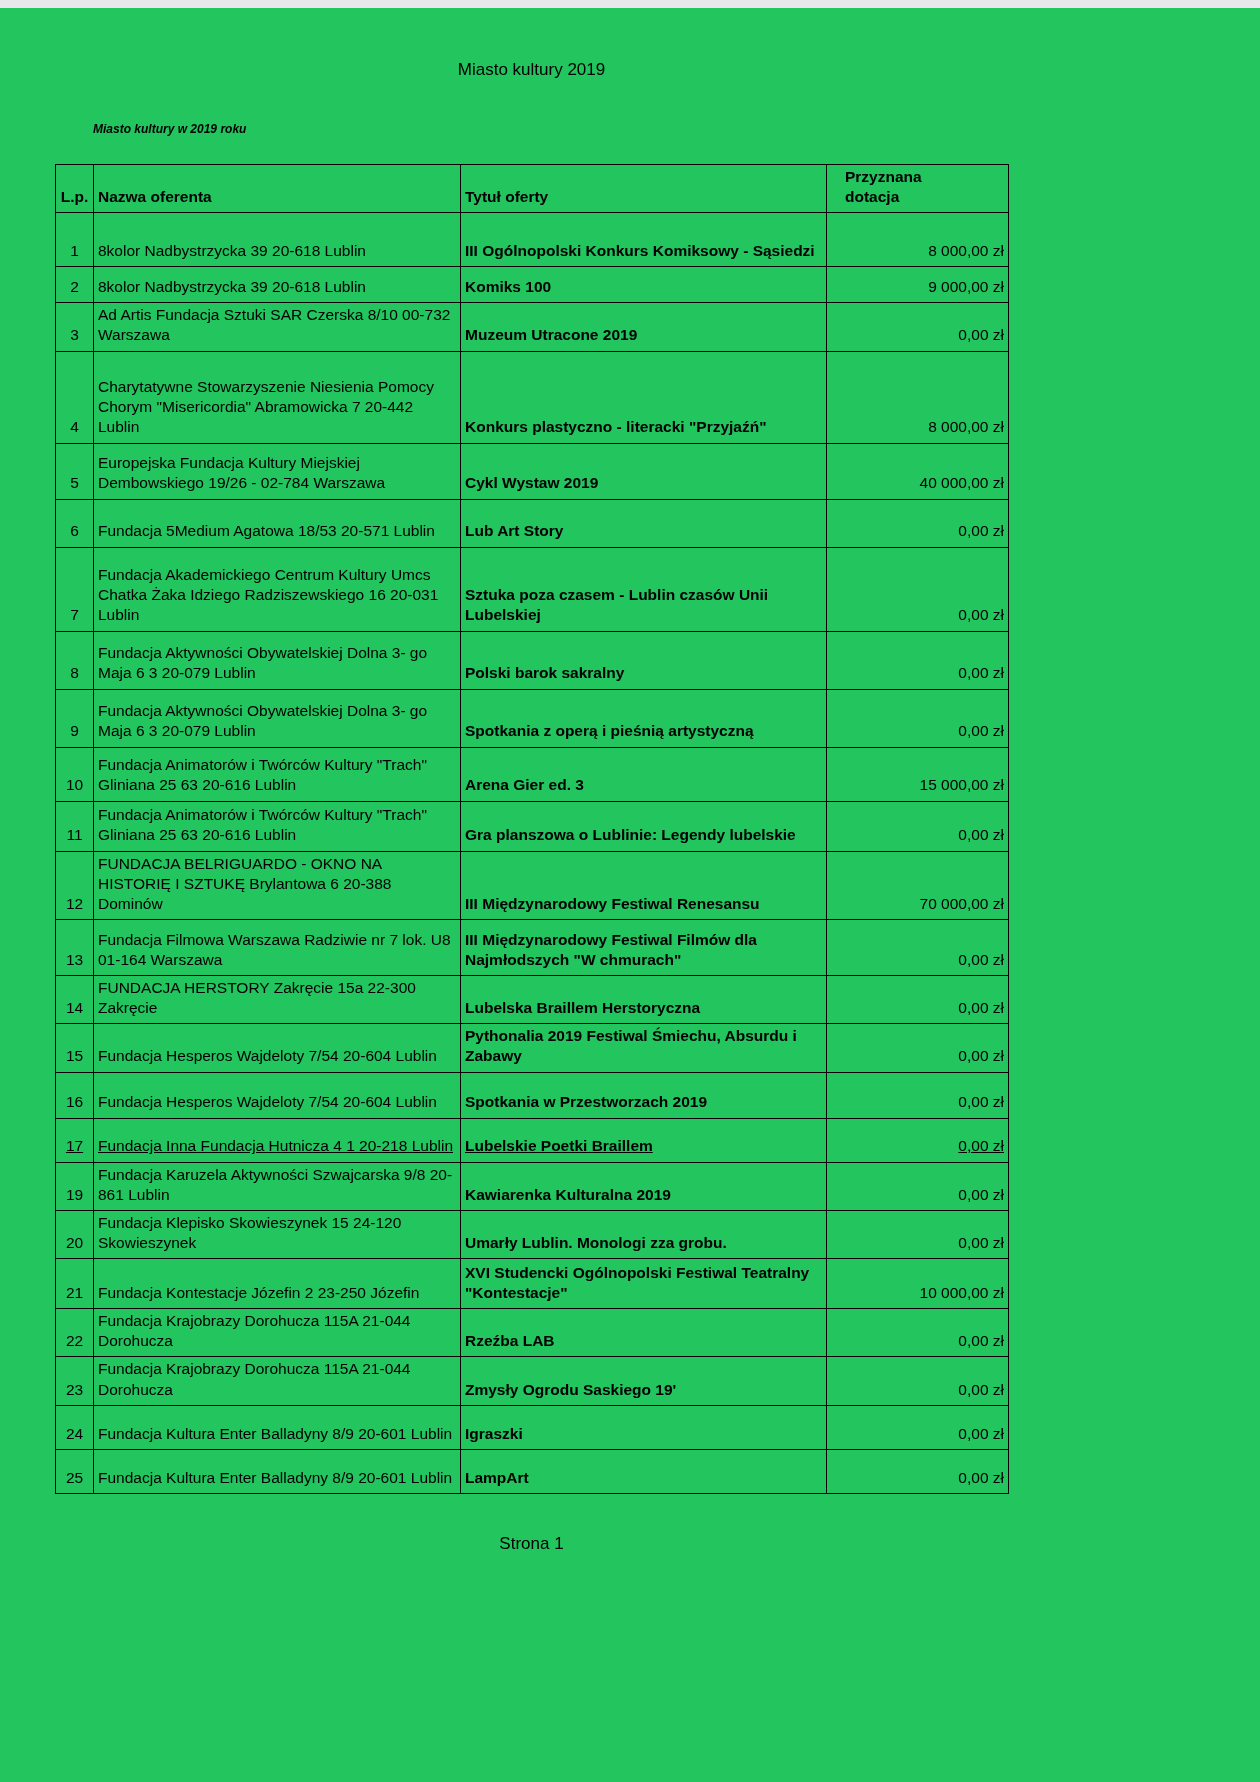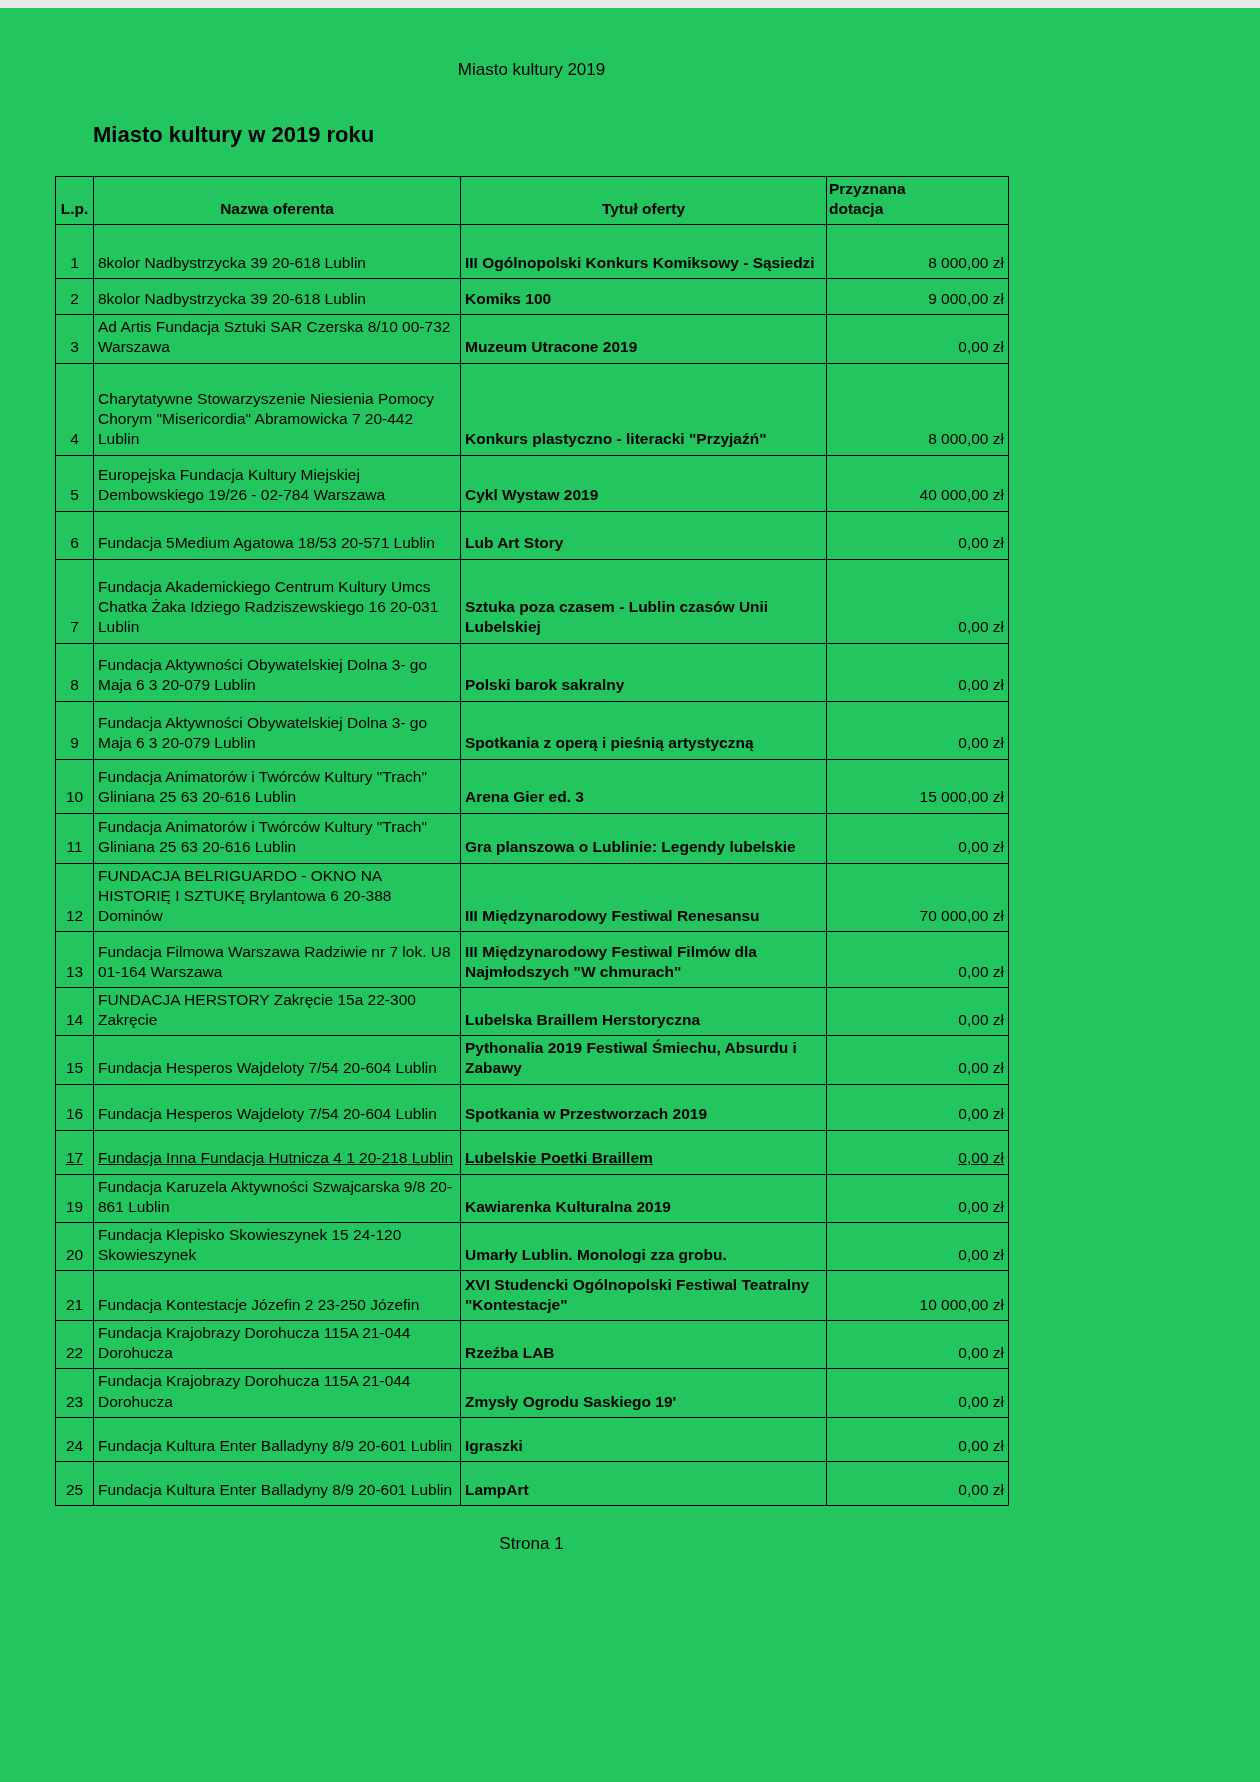--- a/index.html
+++ b/index.html
@@ -16,22 +16,23 @@
   }
   .content { margin-left: 55px; width: 953px; }
   .page-header {
     padding-top: 52px;
     text-align: center;
     font-size: 17px;
   }
   .doc-title {
     margin-top: 42px;
     margin-left: 38px;
-    font-size: 22px;
+    font-size: 12px;
     font-weight: bold;
+    font-style: italic;
   }
   table.grants {
     border-collapse: collapse;
     table-layout: fixed;
     width: 953px;
     margin-top: 28px;
   }
   col.c-lp { width: 38px; }
   col.c-name { width: 367px; }
   col.c-offer { width: 366px; }
@@ -40,22 +41,22 @@
     border: 1px solid #000000;
     vertical-align: bottom;
     padding: 2px 4px 5px 4px;
     font-size: 15.5px;
     line-height: 1.3;
     word-wrap: break-word;
   }
   thead tr { height: 42px; }
   th { font-weight: bold; }
   th.h-lp { text-align: center; }
-  th.h-name, th.h-offer { text-align: center; }
-  th.h-grant { text-align: left; padding-left: 2px; }
+  th.h-name, th.h-offer { text-align: left; }
+  th.h-grant { text-align: left; padding-left: 18px; }
   th.h-grant .wrap { display: inline-block; max-width: 95px; text-align: left; }
   td.lp { text-align: center; }
   td.name { text-align: left; }
   td.offer { font-weight: bold; text-align: left; }
   td.grant { text-align: right; white-space: nowrap; }
   .page-footer {
     position: absolute;
     top: 1526px;
     left: 55px;
     width: 953px;

